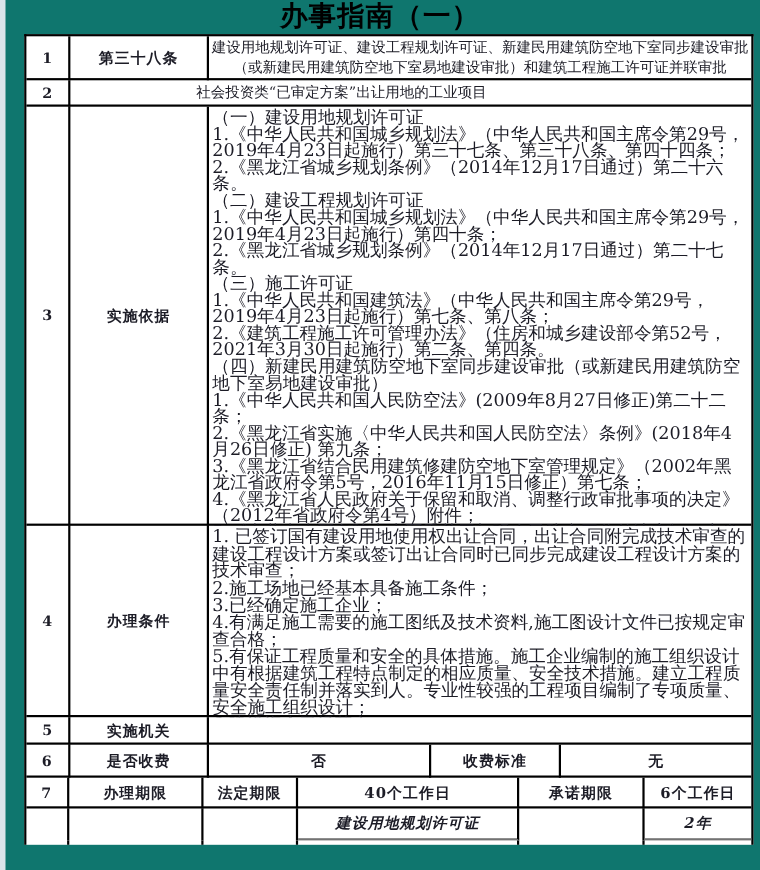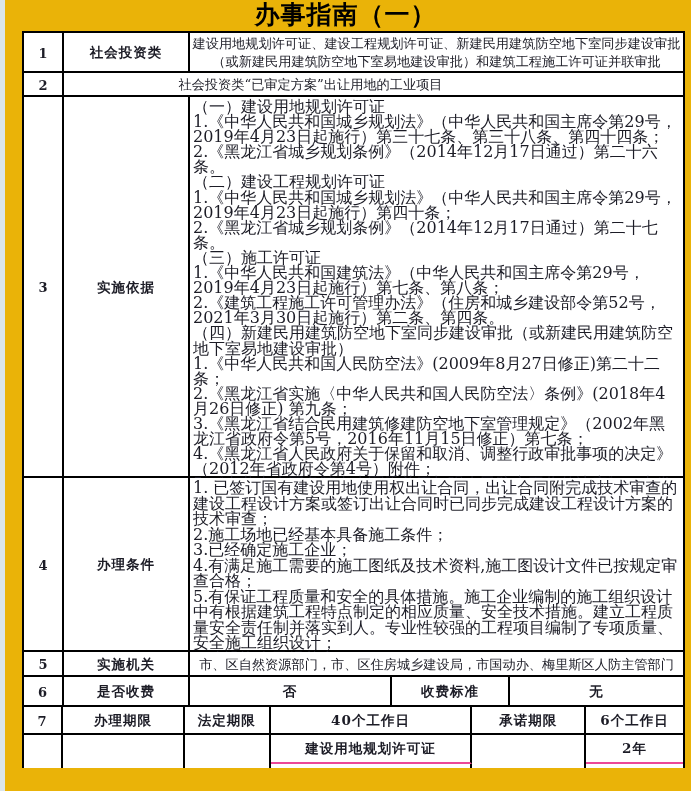--- a/index.html
+++ b/index.html
@@ -1,35 +1,35 @@
 <!DOCTYPE html>
 <html><head>
 <meta charset="utf-8">
 <style>
   html,body{margin:0;padding:0;background:#fff;}
   .page{
-    position:relative;width:691px;height:791px;background:#eab308;
+    position:relative;width:691px;height:791px;background:#0f766e;
     font-family:"DejaVu Serif","Liberation Serif",serif;
     color:#1c1c26;overflow:hidden;
   }
   .edge-strip{position:absolute;left:0;top:0;width:5px;height:791px;background:#dbe5ea;}
   .doc-title{
     position:absolute;top:-2px;left:0;width:100%;text-align:center;
     font-size:25px;font-weight:bold;color:#000;letter-spacing:1px;
   }
   .tbl{
     position:absolute;left:22px;top:31px;width:663px;
     border:2px solid #000;border-bottom:none;box-sizing:border-box;
     background:#fff;
   }
   .row{display:flex;border-bottom:2px solid #000;box-sizing:border-box;}
   .row.open{border-bottom:none;}
   .cell{box-sizing:border-box;border-right:2px solid #000;overflow:hidden;}
   .cell.last{border-right:none;}
-  .closed{border-bottom:2px solid #ec4899;}
+  .closed{border-bottom:2px solid #737373;font-style:italic;}
   .vc{display:flex;align-items:center;justify-content:center;text-align:center;}
   .num{width:40px;font-weight:bold;font-size:13px;}
   .lbl{width:126px;font-weight:bold;font-size:13.5px;letter-spacing:1px;}
   .content{width:493px;}
   .bold{font-weight:normal;border-radius:16px;}
   .txt13{font-size:13.2px;line-height:18px;padding:1px 2px;}
   .longtext{
     font-size:16px;line-height:15.1px;white-space:pre-wrap;
     text-align:left;padding:2px 3px 0 3px;
   }
@@ -47,21 +47,21 @@
 
 <div class="page">
   <div class="edge-strip"></div>
 
   <div class="doc-title">办事指南（一）</div>
 
   <div class="tbl">
 
     <div class="row h-r1">
       <div class="cell num vc h-r1">1</div>
-      <div class="cell lbl vc h-r1">社会投资类</div>
+      <div class="cell lbl vc h-r1">第三十八条</div>
       <div class="cell content vc last bold txt13 h-r1">建设用地规划许可证、建设工程规划许可证、新建民用建筑防空地下室同步建设审批（或新建民用建筑防空地下室易地建设审批）和建筑工程施工许可证并联审批</div>
     </div>
 
     <div class="row h-r2">
       <div class="cell num vc h-r2">2</div>
       <div class="cell content vc last bold txt13 h-r2">社会投资类“已审定方案”出让用地的工业项目</div>
     </div>
 
     <div class="row h-r3">
       <div class="cell num vc h-r3">3</div>
@@ -93,21 +93,20 @@
 4.有满足施工需要的施工图纸及技术资料,施工图设计文件已按规定审查合格；
 5.有保证工程质量和安全的具体措施。施工企业编制的施工组织设计中有根据建筑工程特点制定的相应质量、安全技术措施。建立工程质量安全责任制并落实到人。专业性较强的工程项目编制了专项质量、安全施工组织设计；
 6.建设资金已经落实；
 7.已在“黑龙江省投资项目在线审批监管平台”申请项目代码，并经审核通过；
 8.法律、法规规定的其他条件。</div>
     </div>
 
     <div class="row h-r5">
       <div class="cell num vc h-r5">5</div>
       <div class="cell lbl vc h-r5">实施机关</div>
-      <div class="cell content vc last bold txt13 h-r5">市、区自然资源部门，市、区住房城乡建设局，市国动办、梅里斯区人防主管部门</div>
     </div>
 
     <div class="row h-r6 small-cells">
       <div class="cell num vc h-r6">6</div>
       <div class="cell lbl vc h-r6">是否收费</div>
       <div class="cell w202 vc h-r6">否</div>
       <div class="cell w118 vc h-r6">收费标准</div>
       <div class="cell w173 vc last h-r6">无</div>
     </div>
 

